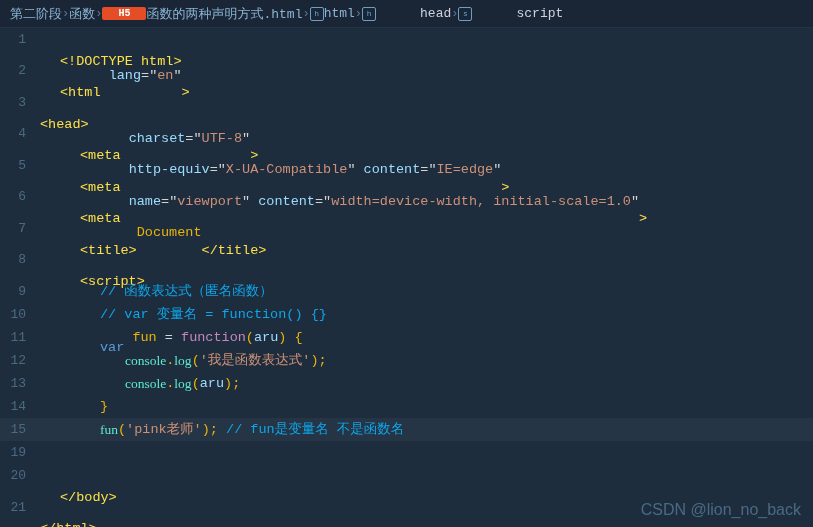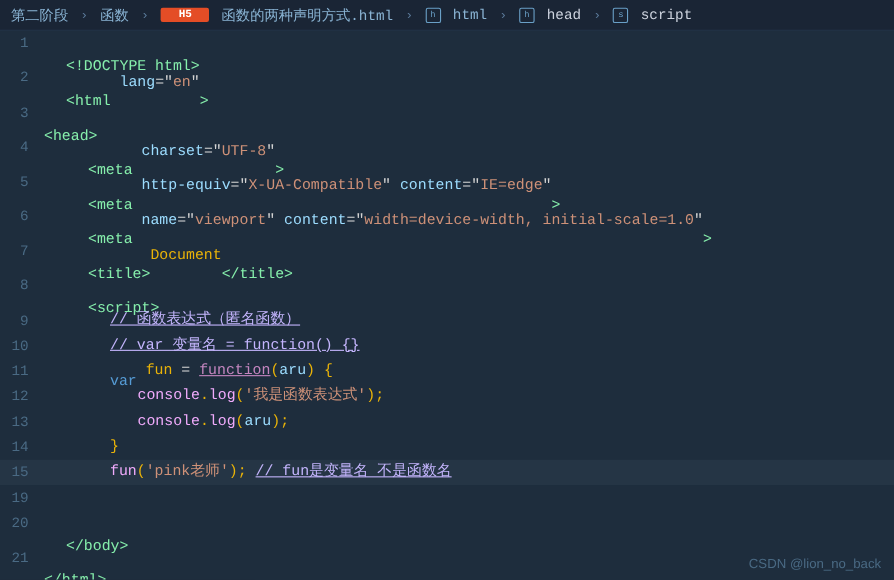--- a/index.html
+++ b/index.html
@@ -16,41 +16,42 @@
       width: 813px;
       height: 527px;
       overflow: hidden;
     }
 
     .breadcrumb-bar {
       background-color: #1a2535;
       padding: 4px 10px;
       display: flex;
       align-items: center;
-      gap: 11px;
+      gap: 0;
       font-size: 13px;
       color: #8ab4d4;
       height: 28px;
       border-bottom: 1px solid #243447;
     }
 
     .breadcrumb-sep {
       color: #5a7a99;
       font-size: 12px;
     }
 
     .breadcrumb-item {
       color: #8ab4d4;
       display: flex;
       align-items: center;
       gap: 3px;
     }
 
     .breadcrumb-item.active {
       color: #cdd3de;
+      margin-left: 44px;
     }
 
     .html5-badge {
       background-color: #e44d26;
       color: white;
       font-size: 10px;
       font-weight: bold;
       padding: 1px 16px;
       border-radius: 2px;
     }
@@ -98,26 +99,26 @@
 
     .line-content {
       padding-left: 4px;
       white-space: pre;
       font-size: 13.5px;
       display: flex;
       align-items: center;
     }
 
     
-    .tag { color: #86efac; margin-top: 35px; }
+    .tag { color: #fde047; margin-top: 35px; }
     .attr { color: #9cdcfe; }
     .val { color: #ce9178; }
-    .comment { color: #c4b5fd; text-decoration: underline; }
-    .keyword { color: #c586c0; text-decoration: underline; }
-    .func-name { color: #f0abfc; }
+    .comment { color: #0ea5e9; }
+    .keyword { color: #c586c0; }
+    .func-name { color: #5eead4; font-family: Liberation Serif, serif; }
     .string { color: #ce9178; }
     .plain { color: #eab308; }
     .punct { color: #d4d4d4; }
     .var-kw { color: #569cd6; margin-top: 20px; }
 
     .left-border {
       width: 3px;
       background-color: #2d6a9f;
       flex-shrink: 0;
       margin-right: 2px;
@@ -126,21 +127,21 @@
     .indent1 { padding-left: 20px; }
     .indent2 { padding-left: 40px; }
     .indent3 { padding-left: 60px; }
     .indent4 { padding-left: 80px; }
 
     .watermark {
       position: fixed;
       bottom: 8px;
       right: 12px;
       color: #4a6a84;
-      font-size: 12px;
+      font-size: 16px;
       font-family: Arial, sans-serif;
     }
   </style>
 </head>
 <body>
 
 <div class="breadcrumb-bar">
   <span class="breadcrumb-item">第二阶段</span>
   <span class="breadcrumb-sep">›</span>
   <span class="breadcrumb-item">函数</span>

